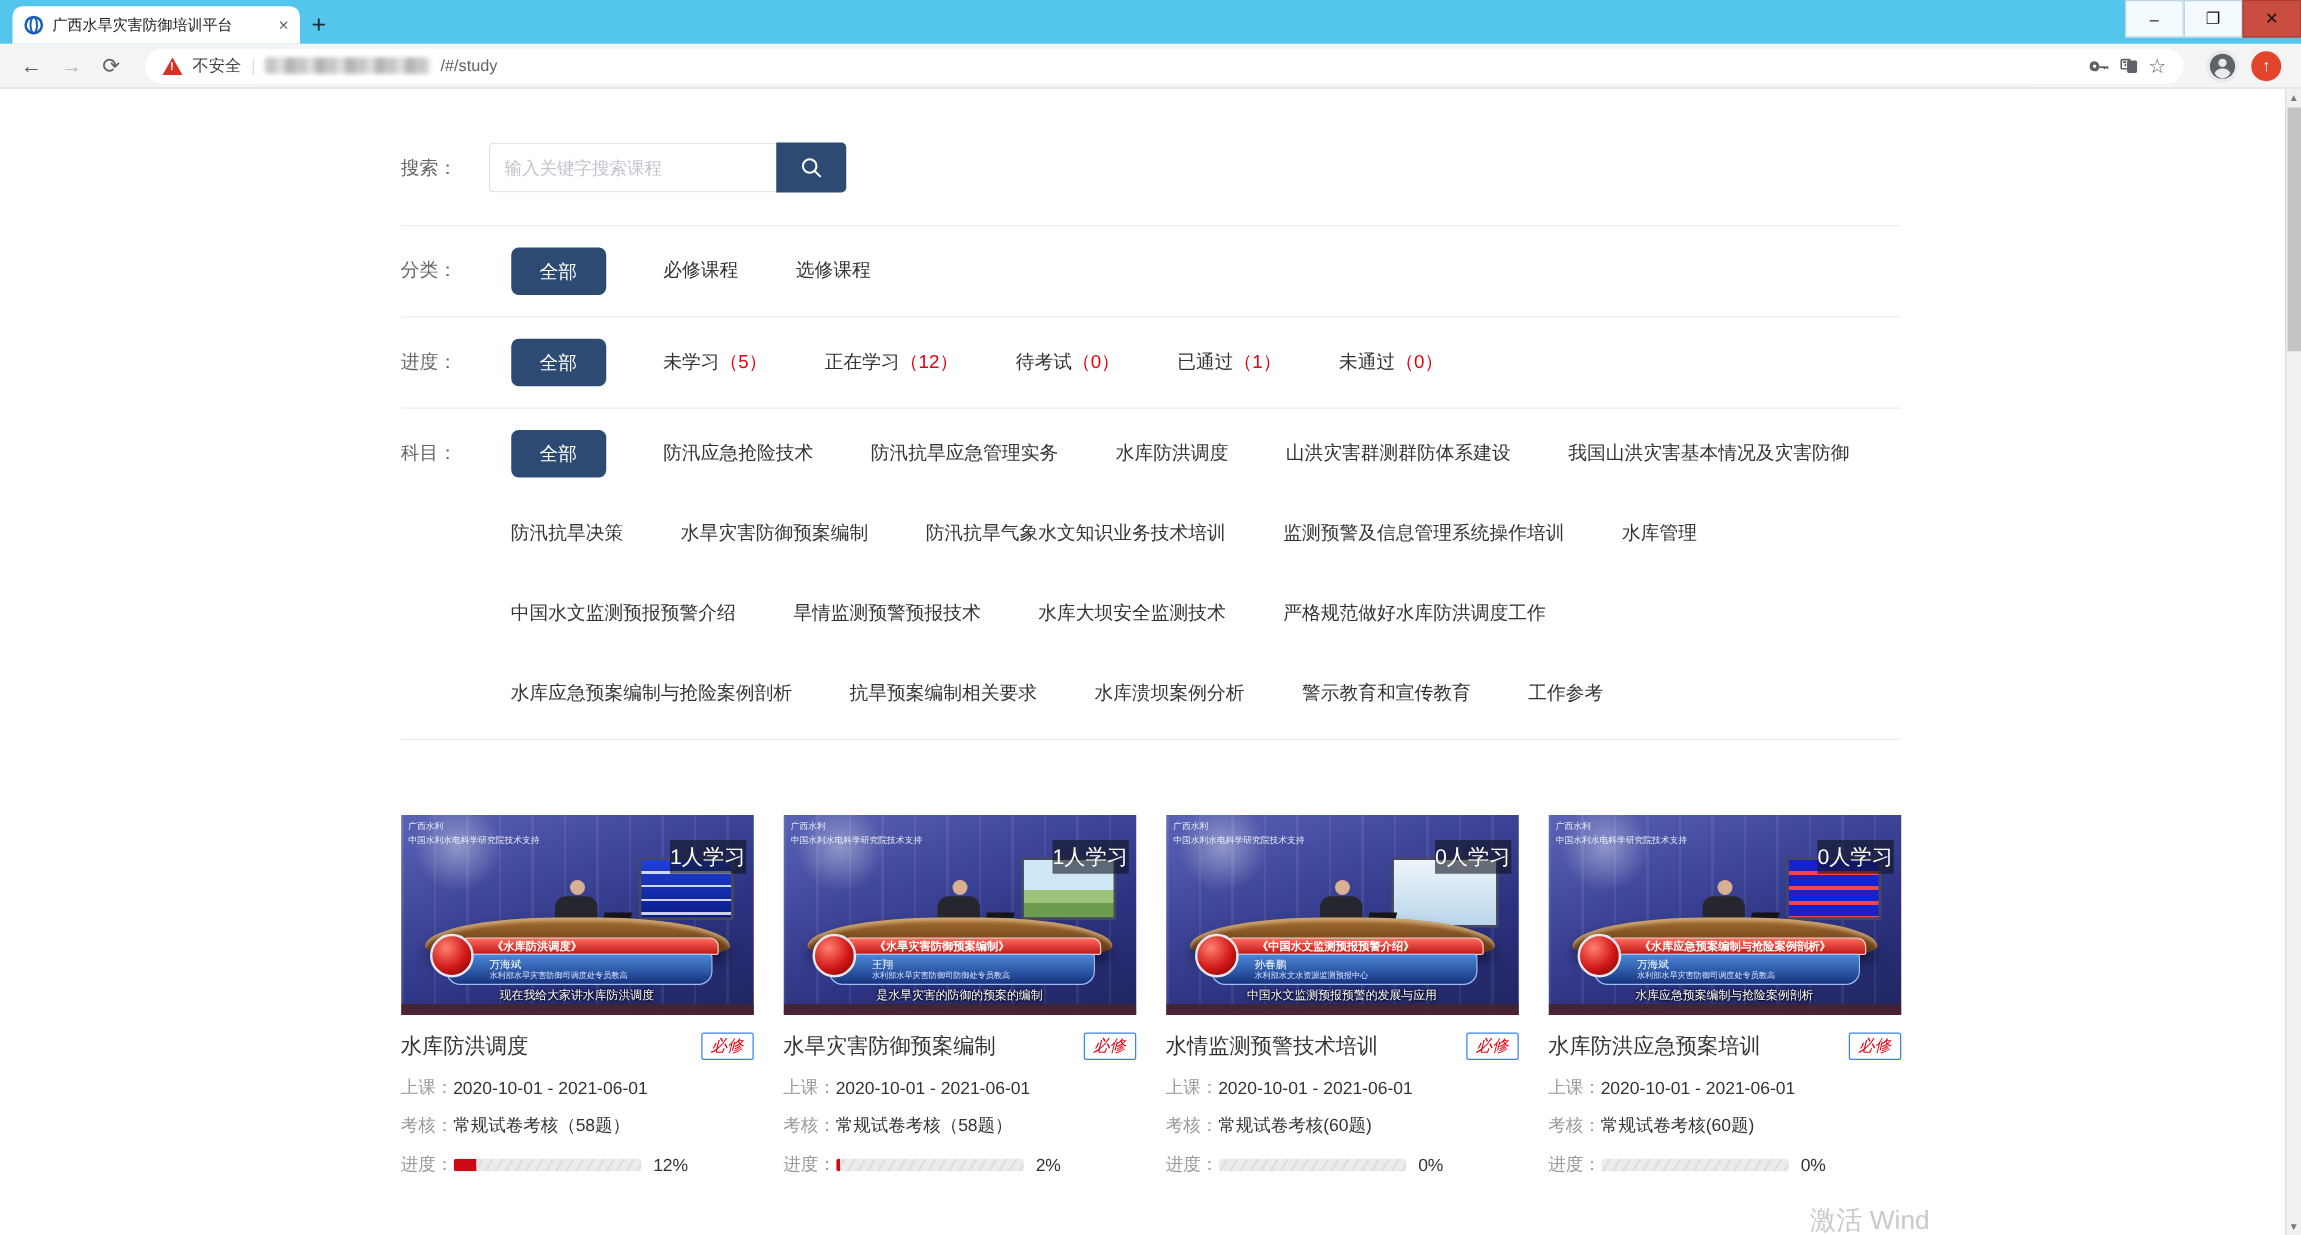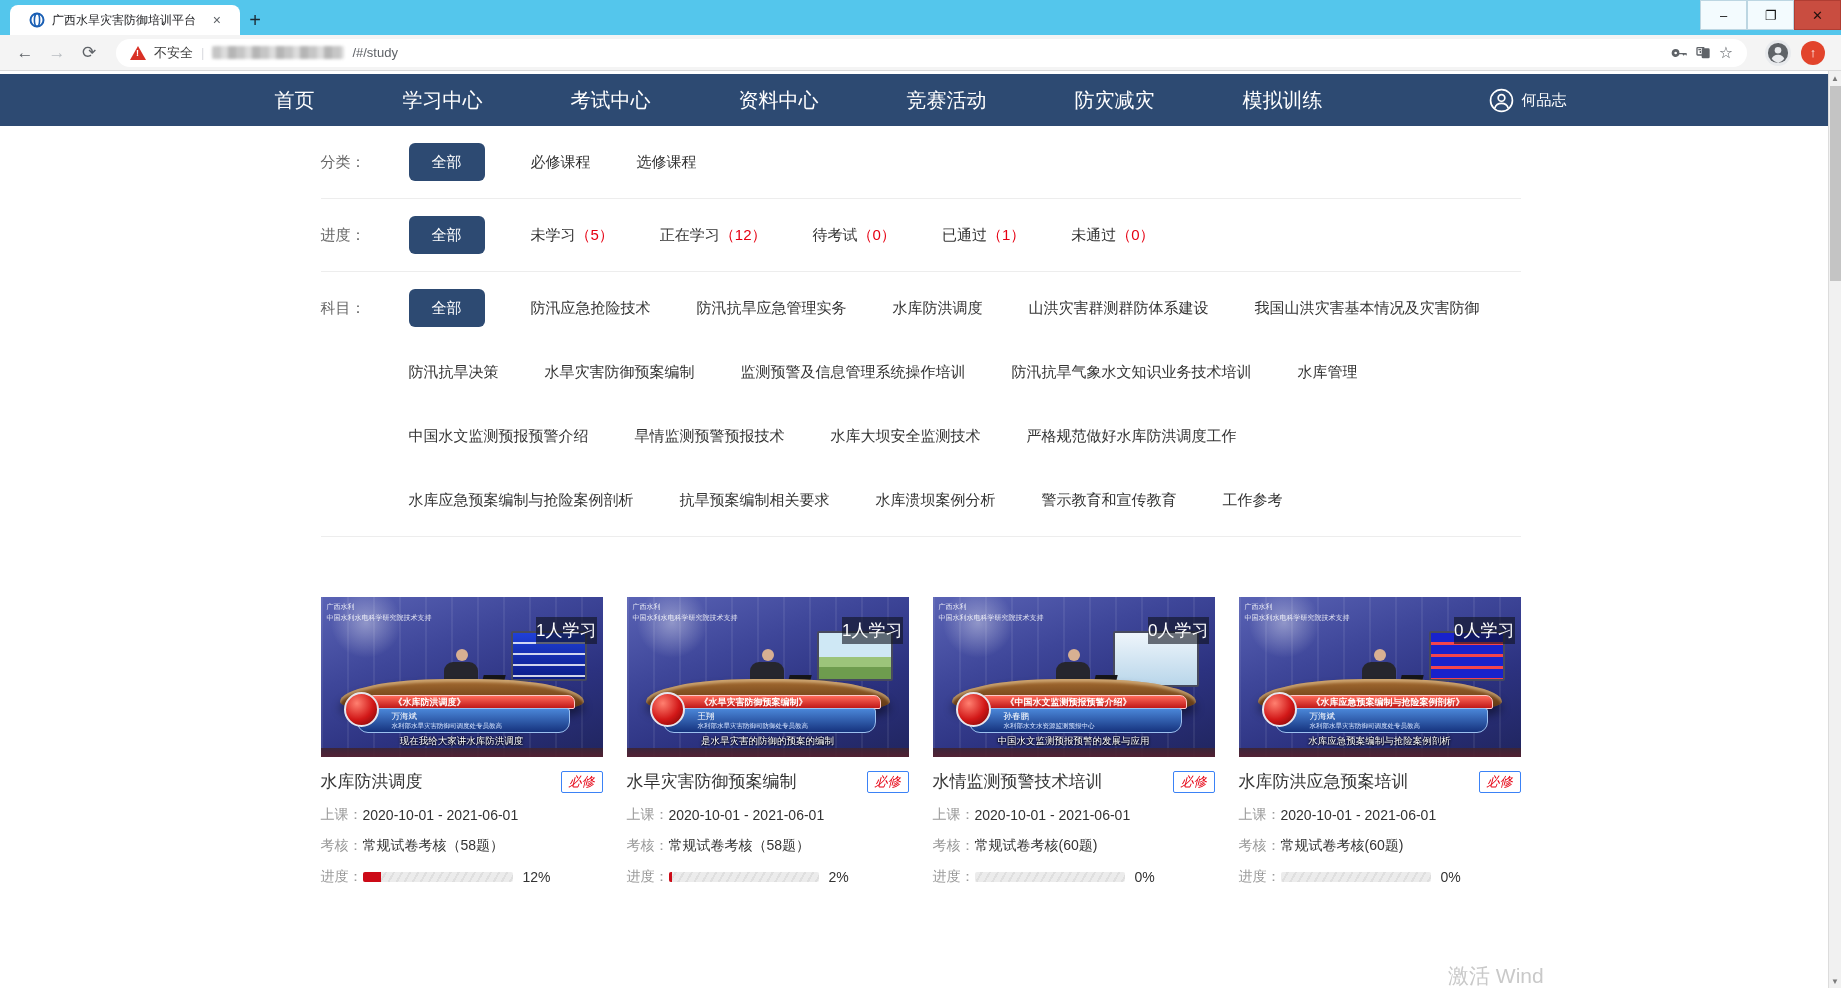--- a/index.html
+++ b/index.html
@@ -2,21 +2,21 @@
 <html><head>
 <meta charset="utf-8">
 <style>
   * { margin:0; padding:0; box-sizing:border-box; }
   html,body { width:1841px; height:988px; overflow:hidden; background:#fff;
     font-family:"Liberation Sans","DejaVu Sans",sans-serif; }
 
   
   .titlebar { height:35px; background:#54c6ec; position:relative; display:flex; align-items:flex-end; }
   .tab { width:230px; height:30px; margin-left:10px; background:#fff; border-radius:8px 8px 0 0;
-    display:flex; align-items:center; padding:0 19px; gap:7px; }
+    display:flex; align-items:center; padding:0 9px; gap:7px; }
   .favicon { width:16px; height:16px; flex-shrink:0; }
   .tab-title { flex:1; font-size:12px; color:#202124; white-space:nowrap; overflow:hidden; }
   .tab-close { color:#5f6368; font-size:14px; line-height:1; cursor:pointer; }
   .newtab { width:30px; height:30px; display:flex; align-items:center; justify-content:center;
     color:#1b2a33; font-size:20px; cursor:pointer; }
   .winctl { position:absolute; top:0; right:0; display:flex; height:30px; }
   .winbtn { width:47px; height:30px; display:flex; align-items:center; justify-content:center;
     font-size:13px; color:#111; cursor:pointer; background:#f3fbfe; border:1px solid #bcd6e2; }
   .winbtn.close { background:#c94d40; border-color:#b03d32; color:#20100d; font-weight:bold; }
 
@@ -186,42 +186,33 @@
         <circle cx="12" cy="12" r="11" fill="#5f6368"></circle>
         <circle cx="12" cy="9" r="3.6" fill="#e8eaed"></circle>
         <path d="M12 14c-3.6 0-6.3 2-6.8 4.4A11 11 0 0 0 12 23a11 11 0 0 0 6.8-4.6C18.3 16 15.6 14 12 14z" fill="#e8eaed"></path>
       </svg>
   </span>
   <span class="update-btn">↑</span>
 </div>
 
 <div class="page">
 
-  <div class="mainnav">
-    <div class="nav-inner">
-      <span class="nav-item">首页</span>
-      <span class="nav-item">学习中心</span>
-      <span class="nav-item">考试中心</span>
-      <span class="nav-item">资料中心</span>
-      <span class="nav-item">竞赛活动</span>
-      <span class="nav-item">防灾减灾</span>
-      <span class="nav-item">模拟训练</span>
-      <span class="nav-user">
-        <svg width="25" height="25" viewBox="0 0 24 24" fill="none" stroke="#fff" stroke-width="1.6">
-          <circle cx="12" cy="12" r="10.5"></circle>
-            <circle cx="12" cy="9.5" r="3.2"></circle>
-            <path d="M5.5 19.4c1-3 3.5-4.6 6.5-4.6s5.5 1.6 6.5 4.6"></path>
+
+  <div class="content">
+
+    <div class="search-sec">
+      <span class="f-label">搜索：</span>
+      <input class="search-input" type="text" placeholder="输入关键字搜索课程" style="">
+      <button class="search-btn">
+        <svg width="20" height="20" viewBox="0 0 24 24" fill="none" stroke="#fff" stroke-width="2">
+          <circle cx="10.5" cy="10.5" r="6.5"></circle>
+            <line x1="15.5" y1="15.5" x2="21" y2="21"></line>
         </svg>
-        <span class="uname">何品志</span>
-      </span>
+      </button>
     </div>
-  </div>
-
-  <div class="content">
-
 
     <div class="filter-sec">
       <span class="f-label">分类：</span>
       <div class="opts">
         <button class="btn-sel">全部</button>
         <span class="opt">必修课程</span>
         <span class="opt">选修课程</span>
       </div>
     </div>
 
@@ -242,22 +233,22 @@
       <div class="opts">
         <button class="btn-sel">全部</button>
         <span class="opt">防汛应急抢险技术</span>
         <span class="opt">防汛抗旱应急管理实务</span>
         <span class="opt">水库防洪调度</span>
         <span class="opt">山洪灾害群测群防体系建设</span>
         <span class="opt">我国山洪灾害基本情况及灾害防御</span>
         <i class="brk"></i>
         <span class="opt">防汛抗旱决策</span>
         <span class="opt">水旱灾害防御预案编制</span>
+        <span class="opt">防汛抗旱气象水文知识业务技术培训</span>
         <span class="opt">监测预警及信息管理系统操作培训</span>
-        <span class="opt">防汛抗旱气象水文知识业务技术培训</span>
         <span class="opt">水库管理</span>
         <i class="brk"></i>
         <span class="opt">中国水文监测预报预警介绍</span>
         <span class="opt">旱情监测预警预报技术</span>
         <span class="opt">水库大坝安全监测技术</span>
         <span class="opt">严格规范做好水库防洪调度工作</span>
         <i class="brk"></i>
         <span class="opt">水库应急预案编制与抢险案例剖析</span>
         <span class="opt">抗旱预案编制相关要求</span>
         <span class="opt">水库溃坝案例分析</span>

